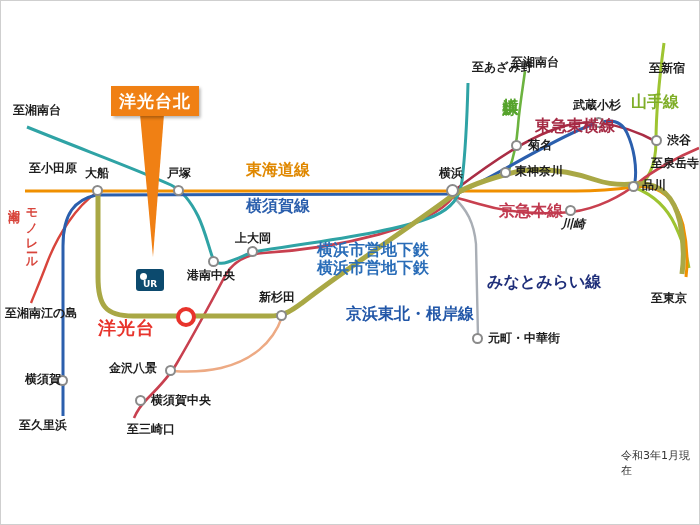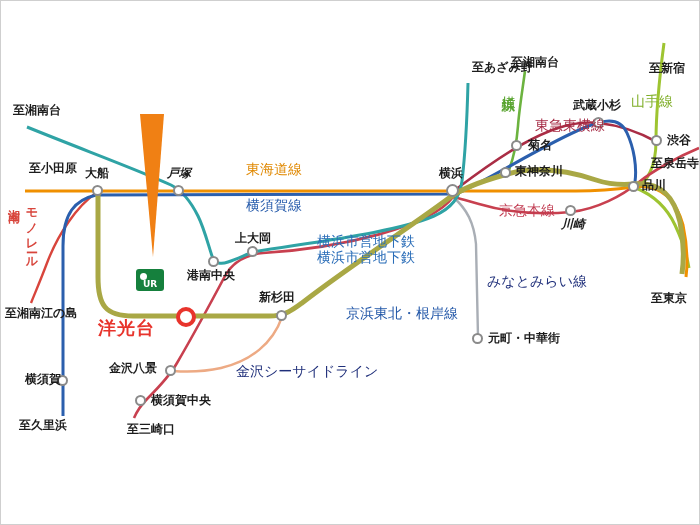--- a/index.html
+++ b/index.html
@@ -3,23 +3,23 @@
 <meta charset="utf-8">
 <style>
   * { margin:0; padding:0; box-sizing:border-box; }
   html,body { background:#ffffff; }
   body { font-family:"DejaVu Sans","Liberation Sans",sans-serif; }
   .canvas { position:relative; width:700px; height:525px; background:#fff; border:1px solid #cfcfcf; overflow:hidden; }
   .canvas svg { position:absolute; left:0; top:0; }
   .dot { position:absolute; width:11px; height:11px; background:#fff; border:2px solid #8a8a8a; border-radius:50%; z-index:5; }
   .dot.lg { width:13px; height:13px; }
   .lbl { position:absolute; font-size:12px; font-weight:600; color:#1c1c1c; white-space:nowrap; line-height:1.15; z-index:8; }
-  .line-lbl { font-size:14px; font-weight:400; }
+  .line-lbl { font-size:16px; font-weight:700; }
   .v { writing-mode:vertical-rl; letter-spacing:1px; }
-  .two-line { text-align:left; }
+  .two-line { text-align:left;margin-top:8px; }
   .callout { position:absolute; left:110px; top:85px; width:88px; height:30px; display:flex; align-items:center; justify-content:center;
              color:#fff; font-size:17px; font-weight:bold; letter-spacing:1px; z-index:10;
              box-shadow:1.5px 2px 3px rgba(0,0,0,.3); }
   .hl-circle { position:absolute; left:175px; top:306px; width:20px; height:20px; border:4px solid #e8342c; background:#fff; border-radius:50%; z-index:6; }
   .hl-name { position:absolute; left:97px; top:315px; font-size:18px; font-weight:bold; letter-spacing:1px; z-index:9; }
   .ur { position:absolute; left:135px; top:268px; width:28px; height:22px; border-radius:3px; color:#fff;
         display:flex; align-items:flex-end; justify-content:center; font-size:9px; font-weight:bold; padding-bottom:2px; z-index:9; }
   .ur::before { content:""; position:absolute; left:4px; top:4px; width:7px; height:7px; border-radius:50%; background:#fff; }
   .note { position:absolute; left:620px; top:447px; font-size:11px; color:#333; z-index:8; }
   .mono-lbl { position:absolute; left:4px; top:198px; display:flex; gap:1px; z-index:8; }
@@ -59,21 +59,21 @@
   <div class="dot" style="left:275px; top:309px;"></div>
   <div class="dot" style="left:471px; top:332px;"></div>
   <div class="dot" style="left:164px; top:364px;"></div>
   <div class="dot" style="left:134px; top:394px;"></div>
   <div class="dot" style="left:56px; top:374px;"></div>
 
   <div class="hl-circle" style="border-color: rgb(232, 52, 44);"></div>
   <div class="hl-name" style="color: rgb(232, 52, 44);">洋光台</div>
 
   <div class="lbl" style="left:84px; top:166px;">大船</div>
-  <div class="lbl" style="left:166px; top:166px;font-style:italic;">戸塚</div>
+  <div class="lbl" style="left:166px; top:166px;">戸塚</div>
   <div class="lbl" style="left:438px; top:166px;">横浜</div>
   <div class="lbl" style="left:514px; top:164px;">東神奈川</div>
   <div class="lbl" style="left:527px; top:138px;">菊名</div>
   <div class="lbl" style="left:572px; top:98px;">武蔵小杉</div>
   <div class="lbl" style="left:666px; top:133px;">渋谷</div>
   <div class="lbl" style="left:641px; top:178px;">品川</div>
   <div class="lbl" style="left:560px; top:217px;font-style:italic;">川崎</div>
   <div class="lbl" style="left:234px; top:231px;">上大岡</div>
   <div class="lbl" style="left:186px; top:268px;">港南中央</div>
   <div class="lbl" style="left:258px; top:290px;">新杉田</div>
@@ -98,23 +98,24 @@
   <div class="lbl line-lbl" style="left: 345px; top: 304px; color: rgb(34, 87, 168);">京浜東北・根岸線</div>
   <div class="lbl line-lbl two-line" style="left: 316px; top: 232px; color: rgb(42, 109, 184);">
     <div>横浜市営地下鉄</div>
     <div>横浜市営地下鉄</div>
   </div>
   <div class="lbl line-lbl" style="left: 498px; top: 201px; color: rgb(192, 58, 80);">京急本線</div>
   <div class="lbl line-lbl" style="left: 534px; top: 116px; color: rgb(165, 42, 68);">東急東横線</div>
   <div class="lbl line-lbl v" style="left: 500px; top: 84px; color: rgb(86, 163, 44);">横浜線</div>
   <div class="lbl line-lbl" style="left: 630px; top: 92px; color: rgb(127, 174, 40);">山手線</div>
   <div class="lbl line-lbl" style="left: 486px; top: 272px; color: rgb(31, 47, 122);">みなとみらい線</div>
-  <div class="lbl line-lbl" style="left: 235px; top: 362px; color: rgb(31, 47, 122);">金沢シーサイドライン</div>
   <div class="mono-lbl" style="color: rgb(216, 69, 60);">
     <span>湘南</span>
     <span>モノレール</span>
   </div>
 
+  <div class="callout" style="background: rgb(240, 128, 20);">洋光台北</div>
 
-  <div class="ur" style="background: #15803d;">UR</div>
+  <div class="ur" style="background: #0c4a6e;">UR</div>
 
+  <div class="note">令和3年1月現在</div>
 
 </div>
 
 </body></html>

